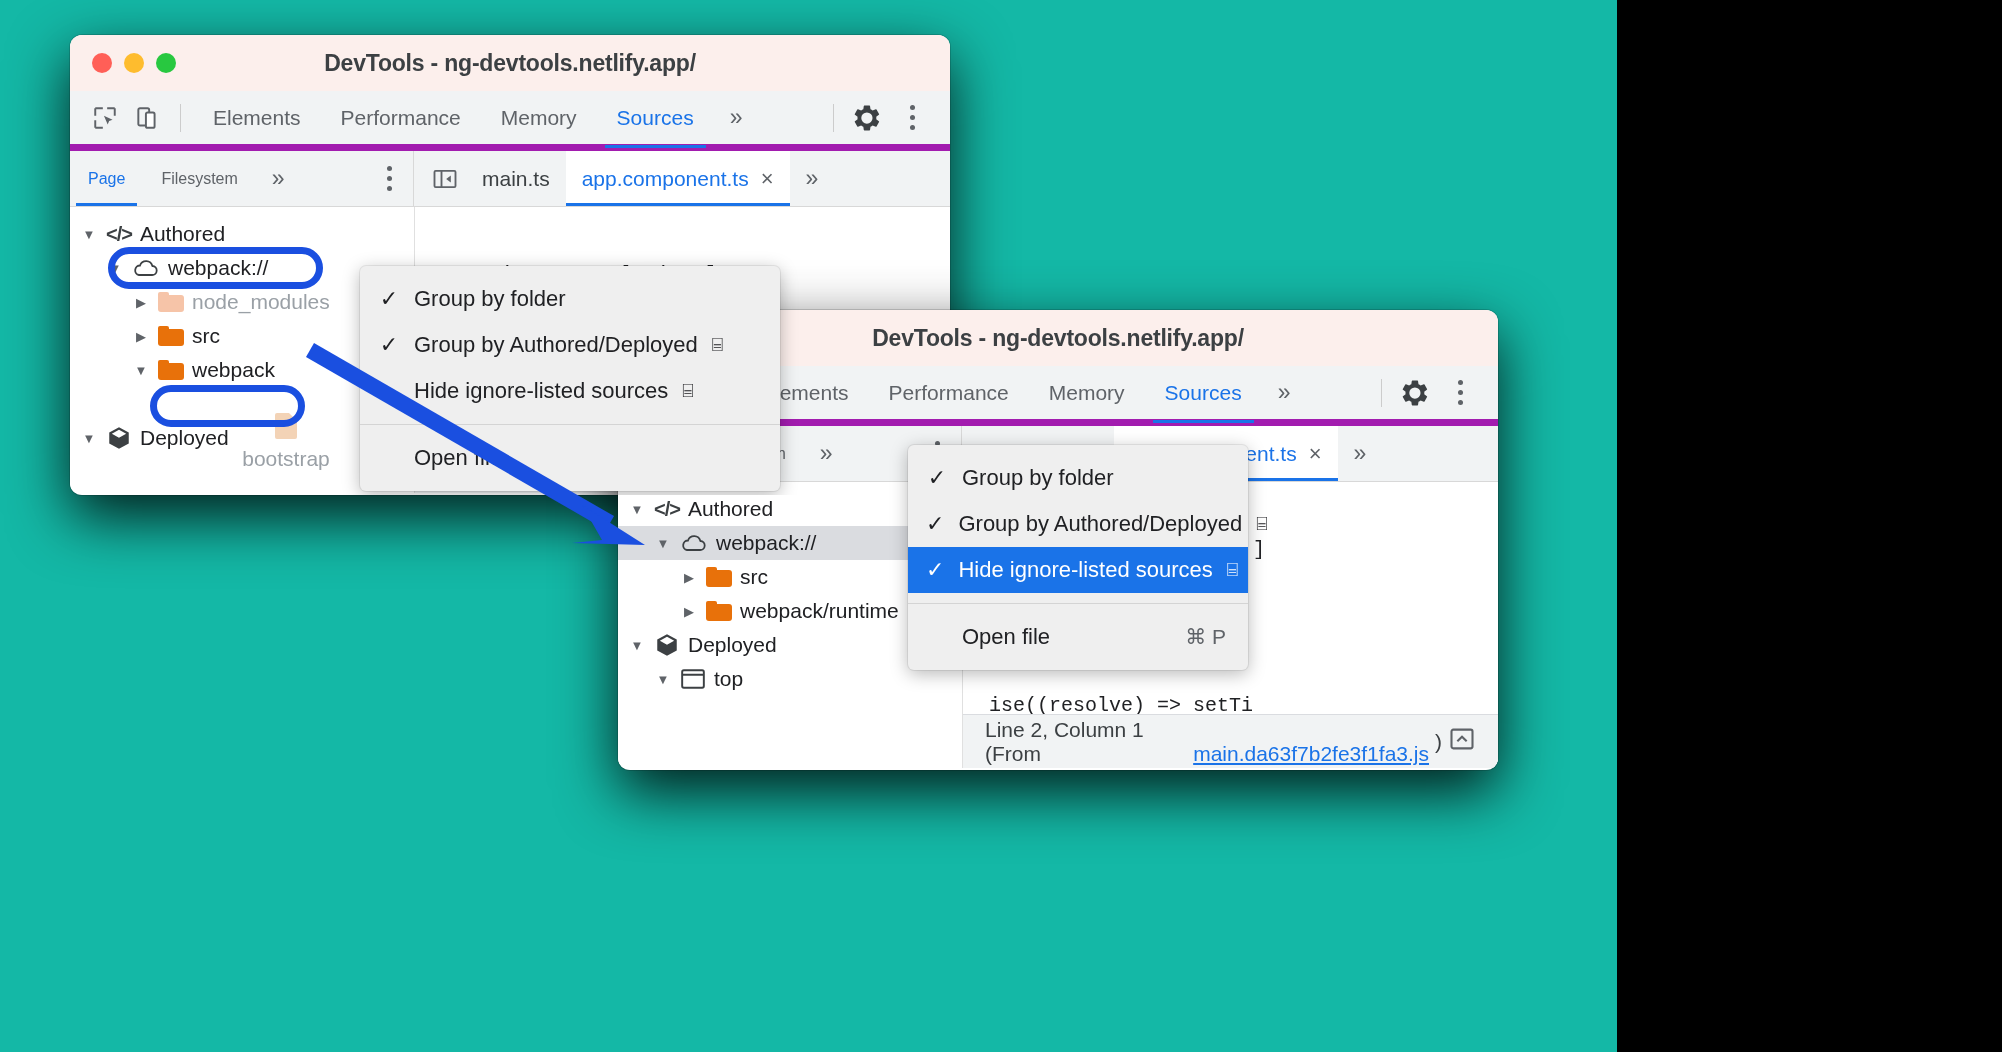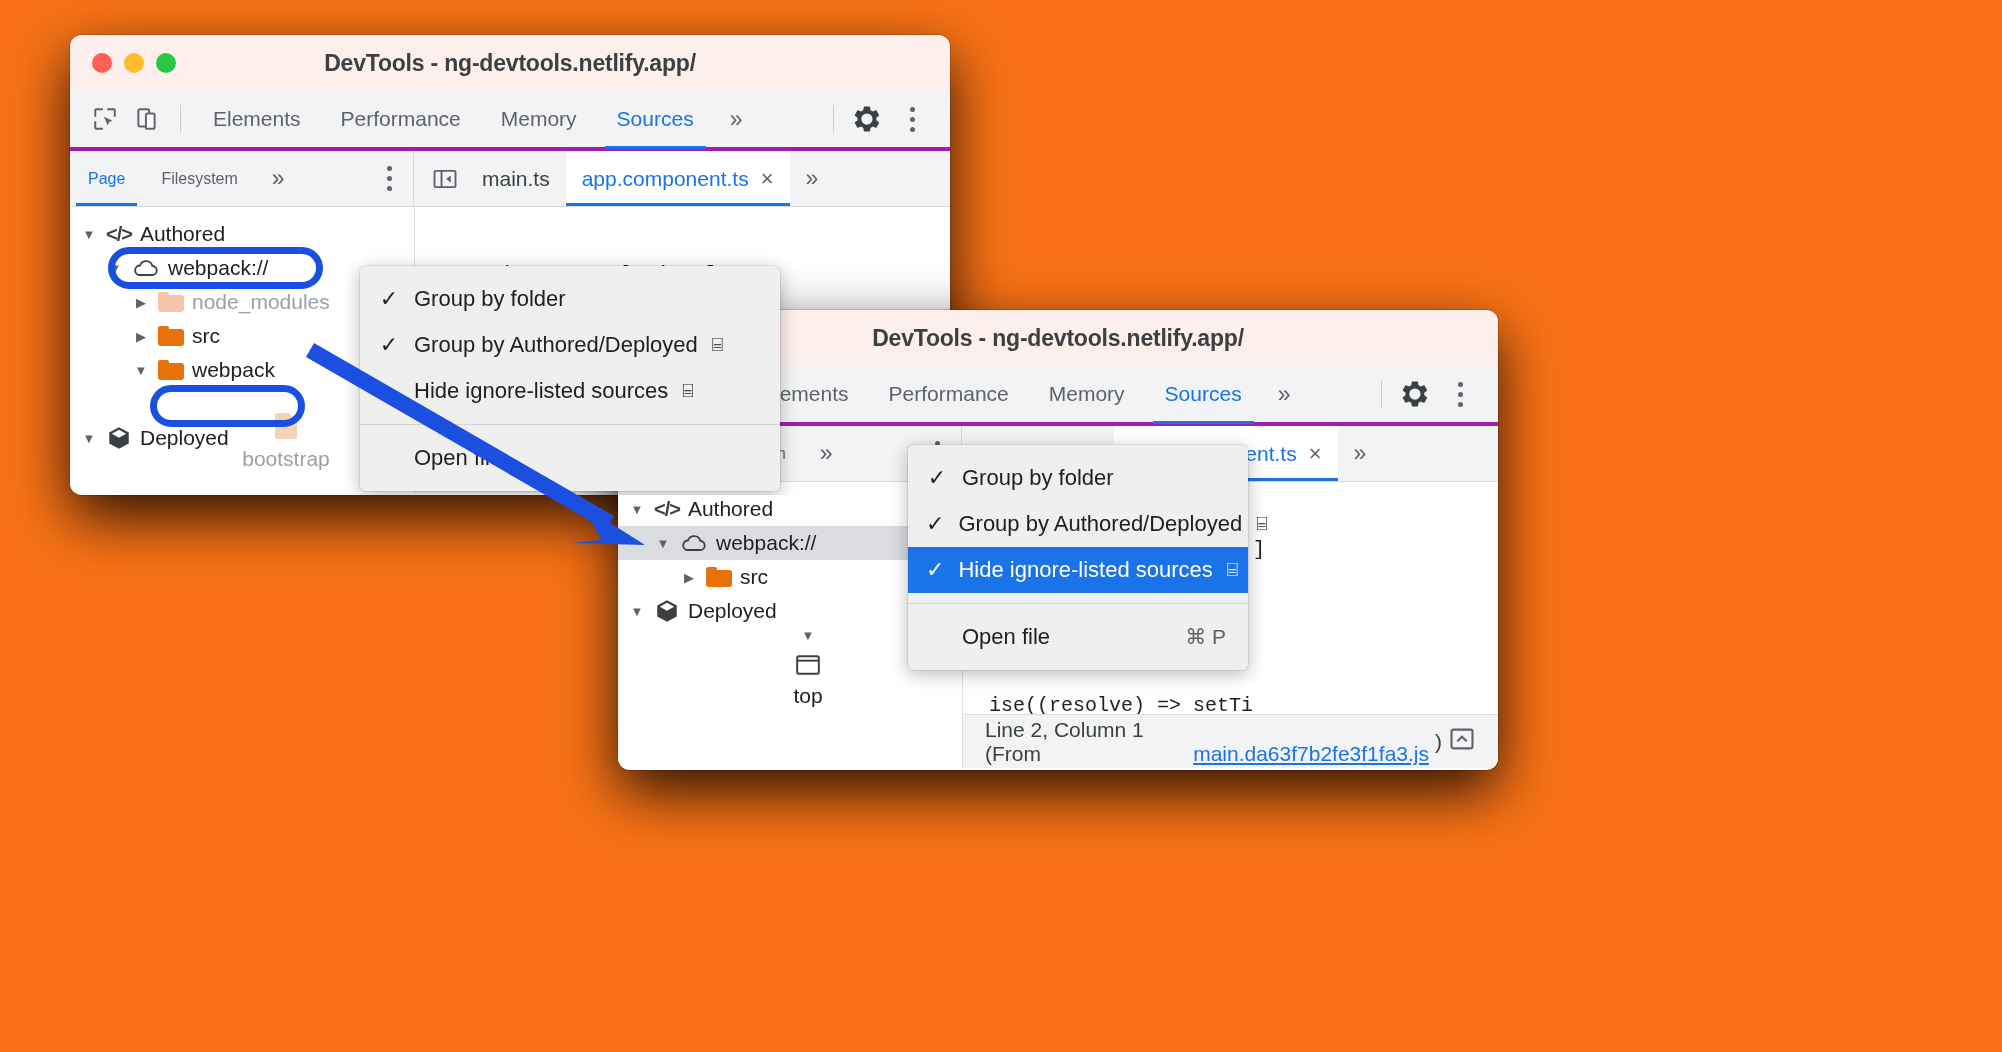--- a/index.html
+++ b/index.html
@@ -2,21 +2,21 @@
 <html><head>
 <meta charset="utf-8">
 <style>
   * { box-sizing: border-box; margin: 0; padding: 0; }
   html, body {
     width: 2002px; height: 1052px;
     background: #000;
     font-family: "Liberation Sans", sans-serif;
     overflow: hidden;
   }
-  #stage { position: relative; width: 2002px; height: 1052px; background: #f97316; }
+  #stage { position: relative; width: 1617px; height: 1052px; background: #14b8a6; }
 
   
   .window {
     position: absolute;
     background: #fff;
     border-radius: 12px;
     overflow: hidden;
     box-shadow: 0 22px 60px rgba(0,0,0,0.85), 0 0 0 1px rgba(0,0,0,0.15);
   }
   .titlebar {
@@ -33,21 +33,21 @@
   .wtitle {
     width: 100%; text-align: center;
     font-size: 23px; font-weight: bold; color: #3c4043;
     letter-spacing: -0.2px;
   }
 
   
   .dt-toolbar {
     height: 60px;
     background: #f1f3f4;
-    border-bottom: 4px solid #a21caf;
+    border-bottom: 7px solid #a21caf;
     display: flex; align-items: center;
     padding: 0 14px;
     position: relative;
   }
   .icon-btn {
     width: 42px; height: 42px;
     display: flex; align-items: center; justify-content: center;
     color: #5f6368;
   }
   .tb-sep { width: 1px; height: 28px; background: #ccc; margin: 0 12px; }
@@ -471,32 +471,37 @@
             </span>
             <span class="tlabel">webpack://</span>
           </div>
 
           <div class="trow" style="padding-left:62px;">
             <span class="tri right"></span>
             <span class="ic folder"></span>
             <span class="tlabel">src</span>
           </div>
 
+          <div class="trow" style="padding-left:62px;">
+            <span class="tri right"></span>
+            <span class="ic folder"></span>
+            <span class="tlabel">webpack/runtime</span>
+          </div>
 
           <div class="trow">
             <span class="tri down"></span>
             <span class="ic">
               <svg width="26" height="26" viewBox="0 0 24 24" fill="#3c4043">
                 <path d="M12 2L3 7v10l9 5 9-5V7l-9-5zm0 2.3l6.6 3.7L12 11.7 5.4 8 12 4.3z"></path>
               </svg>
             </span>
             <span class="tlabel">Deployed</span>
           </div>
 
-          <div class="trow" style="padding-left:36px;flex-direction:column;">
+          <div class="trow" style="padding-left:36px;">
             <span class="tri down"></span>
             <span class="ic">
               <svg width="26" height="22" viewBox="0 0 24 20" fill="none" stroke="#3c4043" stroke-width="1.8">
                 <rect x="2" y="2" width="20" height="16" rx="1.5"></rect>
                 <line x1="2" y1="6" x2="22" y2="6"></line>
               </svg>
             </span>
             <span class="tlabel">top</span>
           </div>
 

